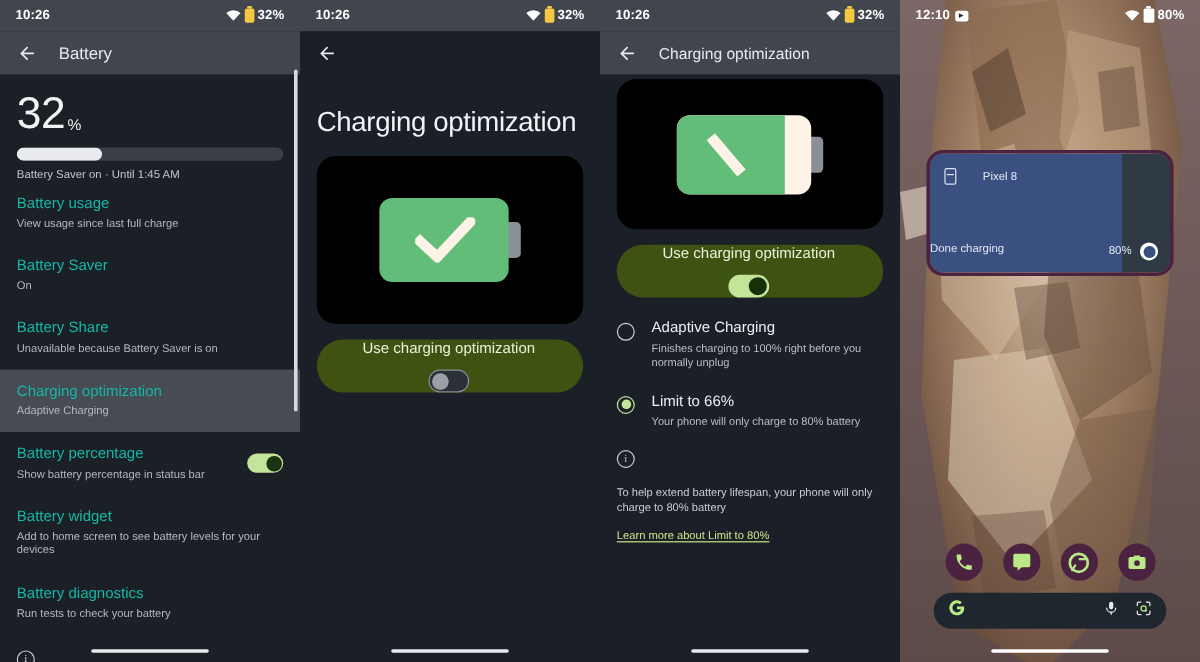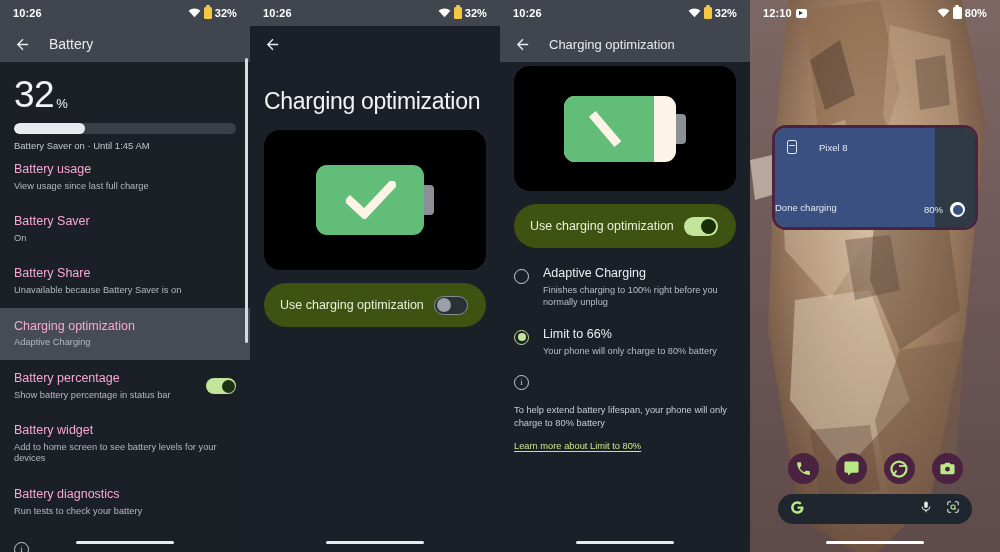--- a/index.html
+++ b/index.html
@@ -54,21 +54,21 @@
     background: #3a3f48; overflow: hidden;
   }
   .prog-fill { height: 100%; width: 32%; background: #e8eaed; border-radius: 6px; }
   .saver-line { margin: 6px 14px 0 14px; font-size: 9.5px; color: #c3c7cc; }
   .srow {
     padding: 11px 14px; position: relative;
     display: flex; align-items: center; justify-content: space-between;
   }
   .srow.hl { background: #474b53; }
   .srow-txt { min-width: 0; }
-  .srow-title { font-size: 12.5px; color: #f9a8d4; line-height: 1.25; }
+  .srow-title { font-size: 12.5px; color: #14b8a6; line-height: 1.25; }
   .srow-sub { font-size: 9.3px; color: #b4b8be; margin-top: 3px; line-height: 1.25; }
   .toggle { width: 30px; height: 16px; border-radius: 9px; position: relative; flex: none; }
   .toggle.on { background: #c2e59a; }
   .toggle.on .knob { width: 13px; height: 13px; border-radius: 50%; background: #1d3311; position: absolute; top: 1.5px; right: 1.5px; }
   .infoico { width: 15px; height: 15px; border: 1.2px solid #c8ccd1; border-radius: 50%; position: relative; }
   .infoico::after {
     content: "i"; position: absolute; inset: 0; text-align: center;
     font-size: 9px; line-height: 13px; color: #c8ccd1; font-family: "Liberation Serif", serif;
   }
   .p1-foot { padding: 14px 14px 0 14px; }
@@ -108,20 +108,21 @@
   .battcap {
     width: 11px; height: 30px; background: #8b9096; border-radius: 0 4px 4px 0;
     margin-left: -1px;
   }
   .checkmark { position: absolute; left: 30px; top: 16px; }
   .boltmark { position: absolute; left: 24px; top: 14px; }
   .optbar {
     margin: 13px 14px 0 14px; border-radius: 22px; background: #3e5212;
     height: 44px; display: flex; align-items: center; justify-content: space-between;
     padding: 0 18px 0 16px;
+    flex-direction: column;
   }
   .optbar-label { font-size: 12.5px; color: #e9f2d8; }
   .bigtoggle { width: 34px; height: 19px; border-radius: 11px; position: relative; flex: none; }
   .bigtoggle.off { background: #2b2f36; border: 1px solid #868c94; }
   .bigtoggle.off .knob { width: 14px; height: 14px; border-radius: 50%; background: #9aa0a6; position: absolute; top: 1.5px; left: 2px; }
   .bigtoggle.on { background: #c2e59a; }
   .bigtoggle.on .knob { width: 15px; height: 15px; border-radius: 50%; background: #17300a; position: absolute; top: 2px; right: 2px; }
   .infoblock { padding: 0 14px; }
   .infoblock .infoico { margin-top: 18px; }
   .bodytxt { font-size: 9.3px; color: #c9ccd1; margin-top: 14px; line-height: 1.42; }

